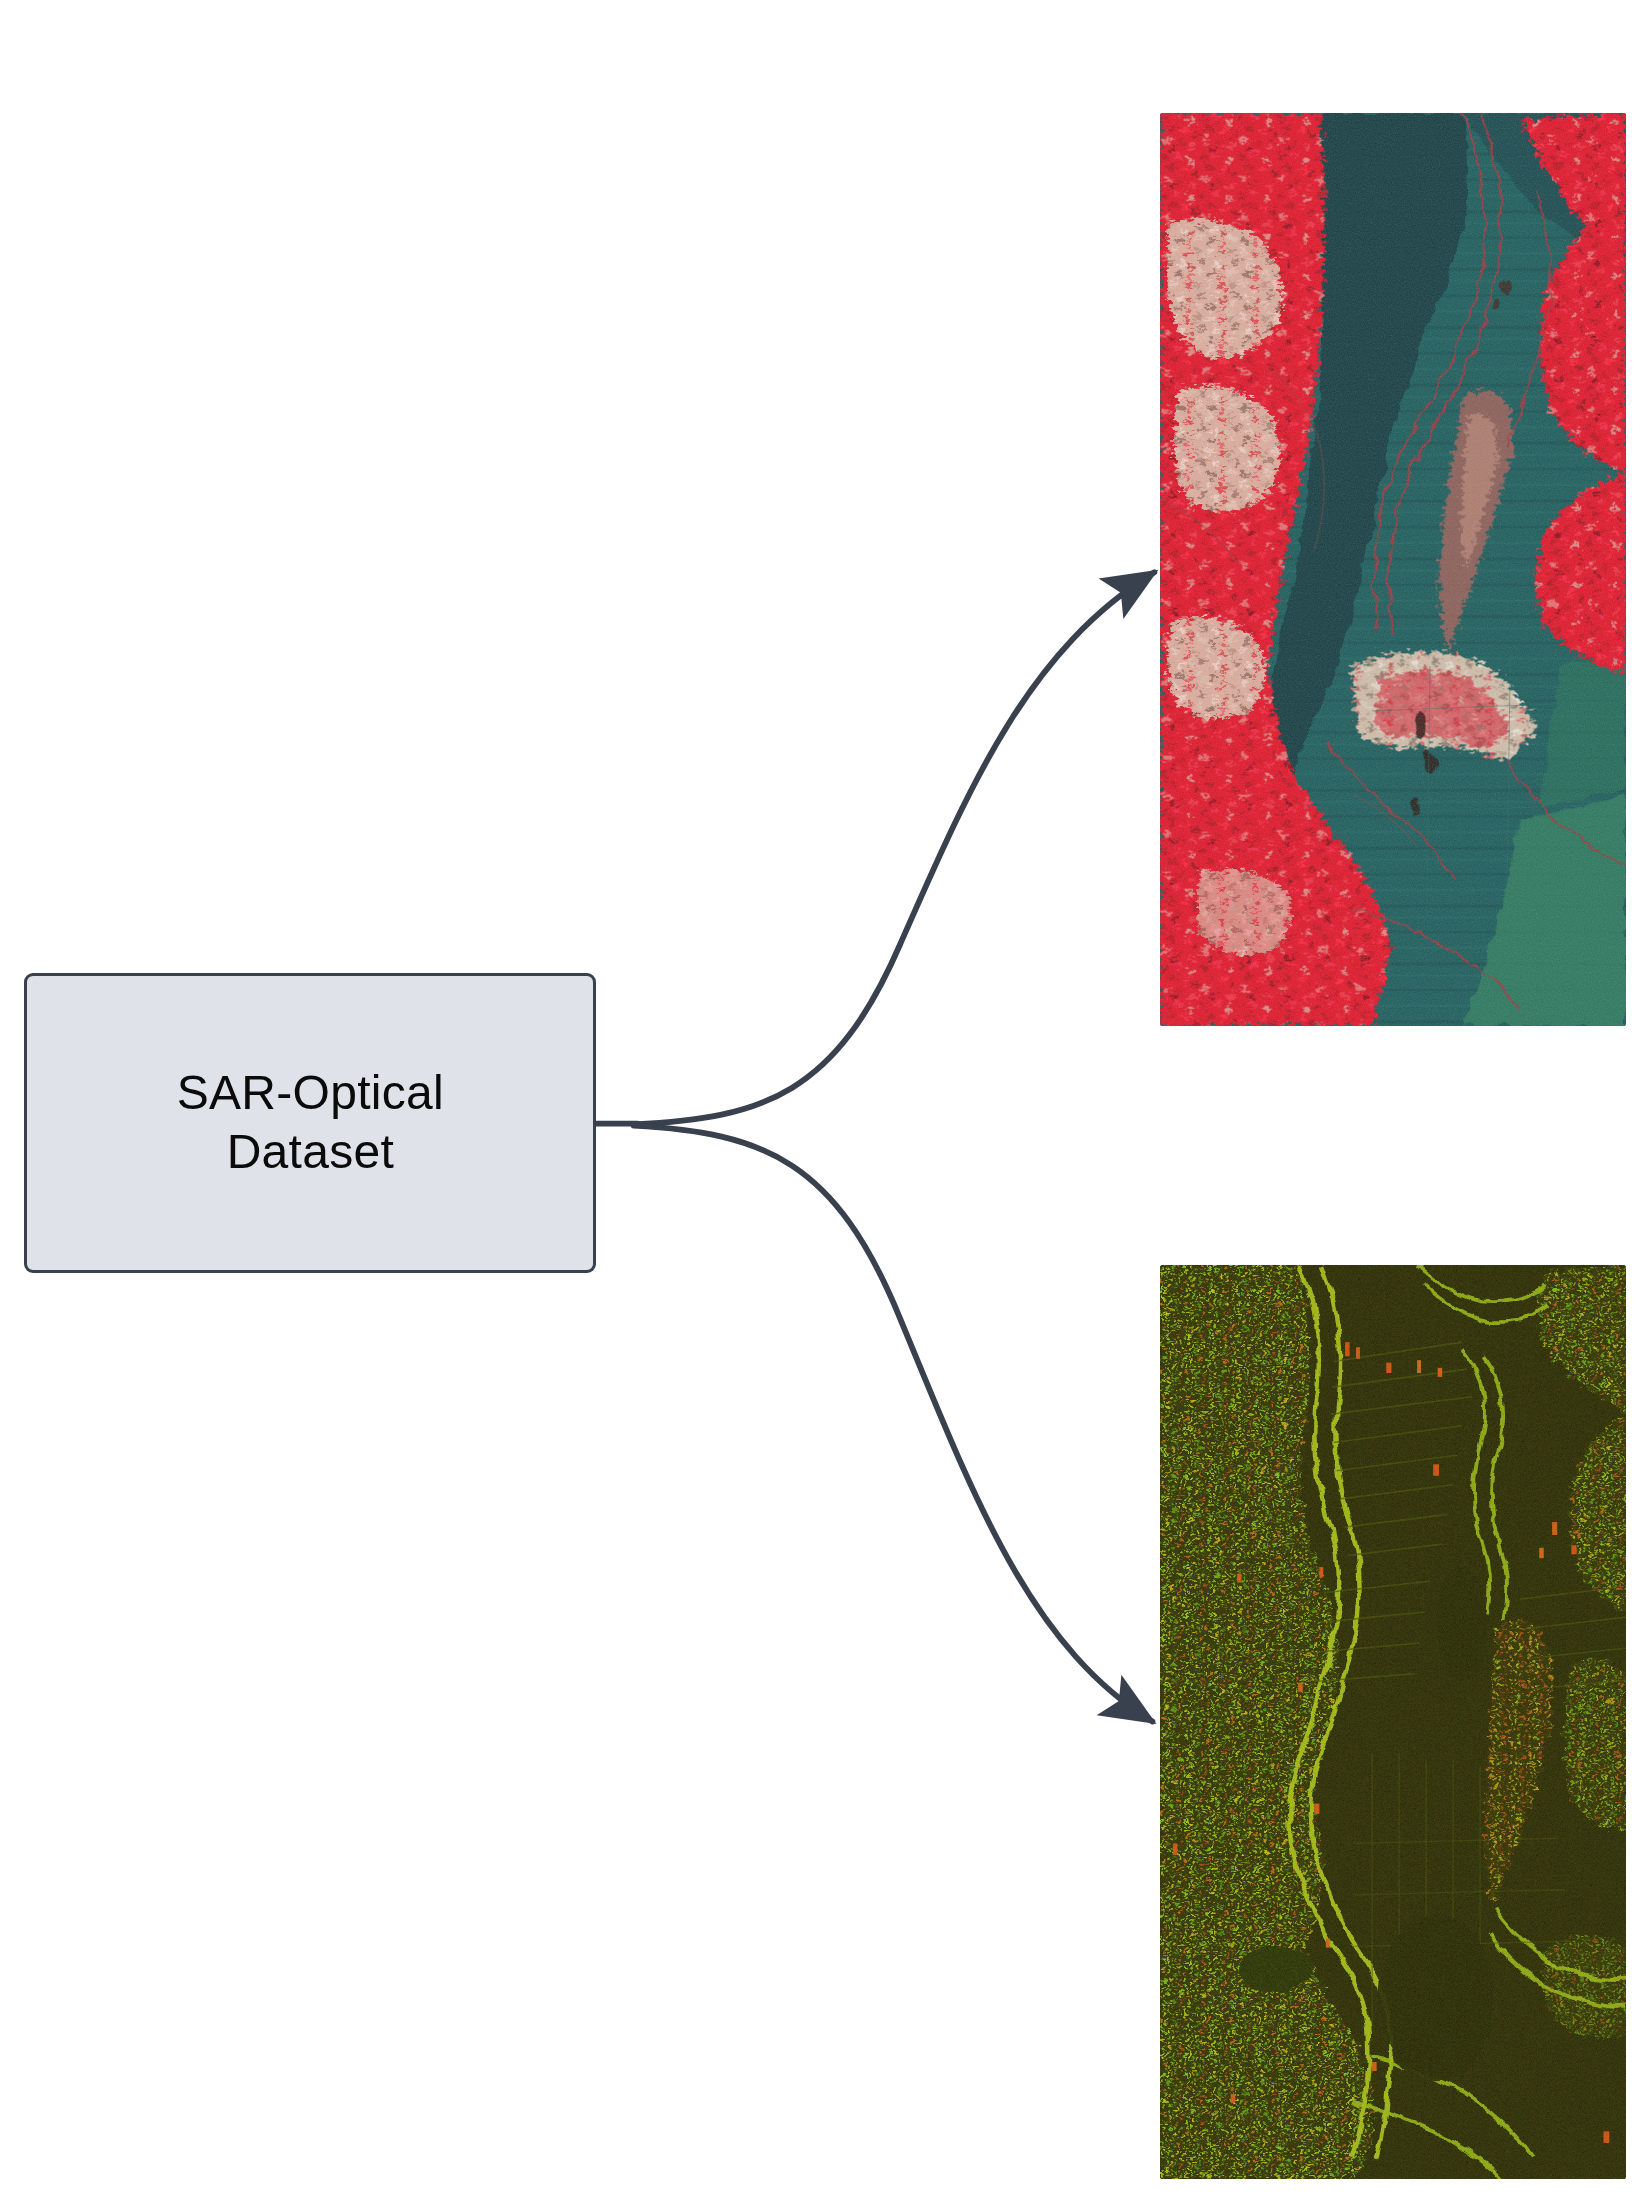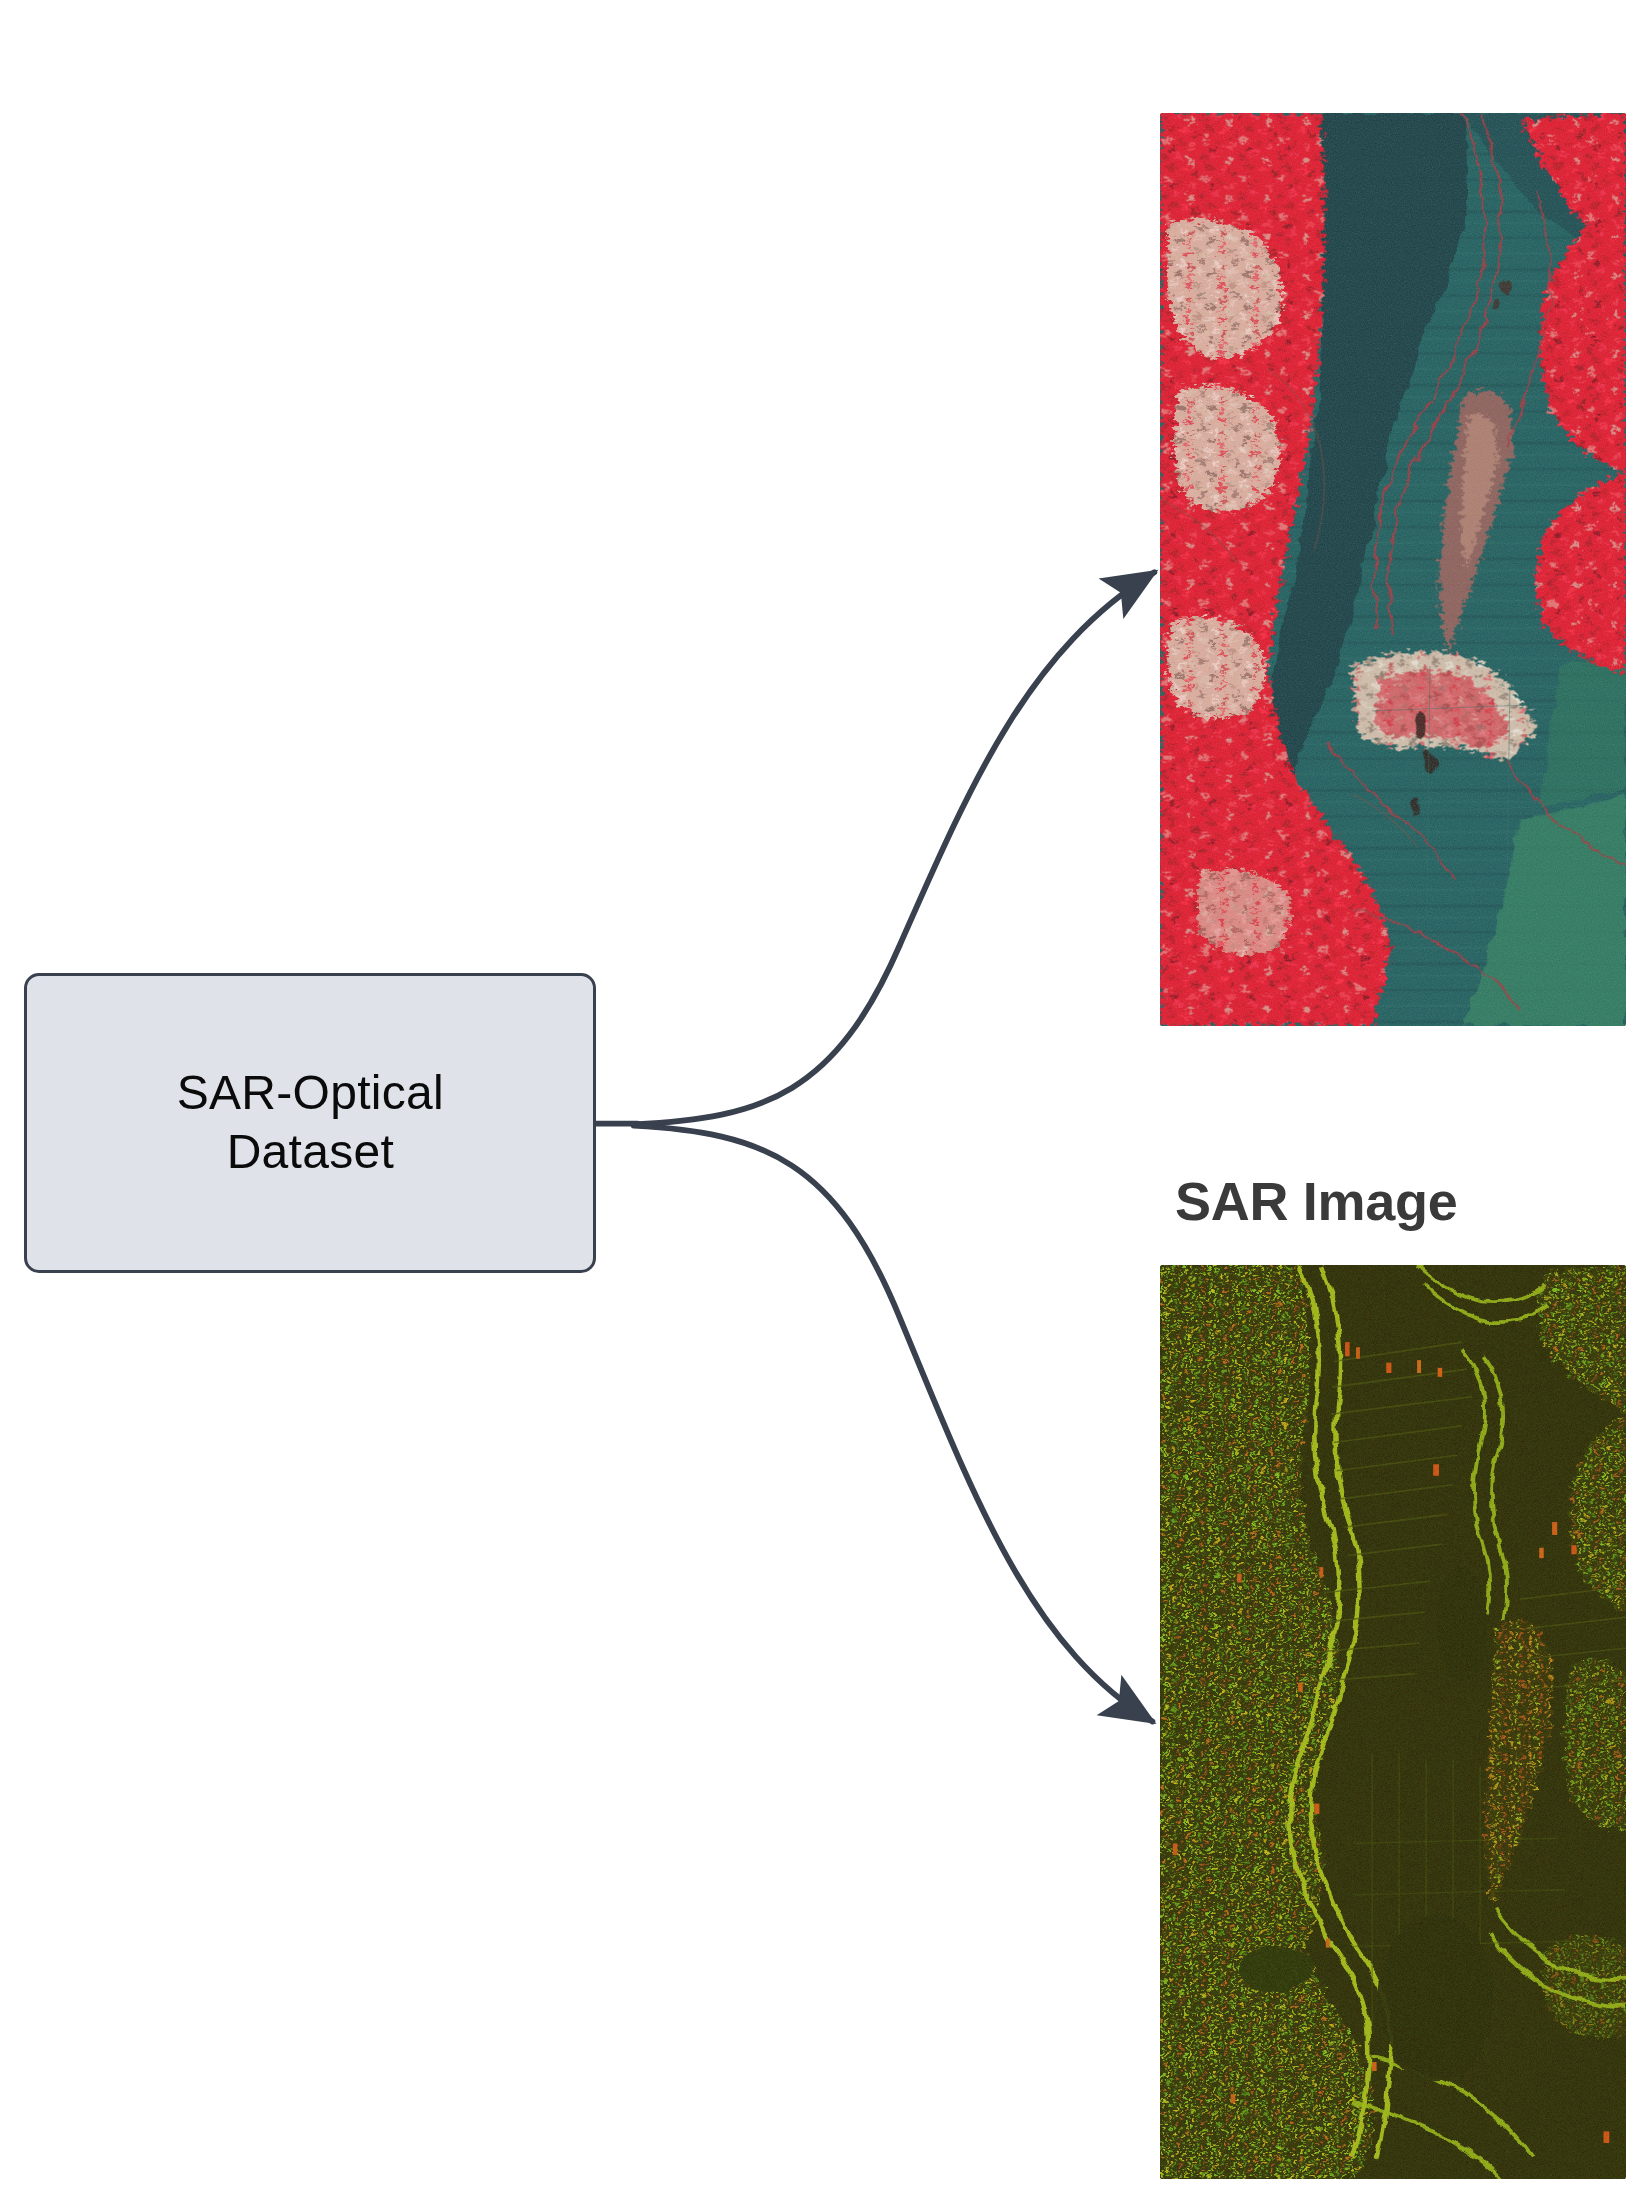--- a/index.html
+++ b/index.html
@@ -21,21 +21,21 @@
   
   .dataset-box {
     position: absolute;
     left: 24.4px;
     top: 973px;
     width: 572px;
     height: 300px;
     box-sizing: border-box;
     background: #dfe3e9;
     border: 3.9px solid #39404e;
-    border-radius: 15px;
+    border-radius: 9px;
     display: flex;
     align-items: center;
     justify-content: center;
   }
   .dataset-label {
     font-size: 48px;
     line-height: 1.22;
     color: #0b0b0b;
     text-align: center;
     font-weight: 400;
@@ -78,21 +78,20 @@
 <body>
 
 <div id="page">
 
   <div class="dataset-box">
     <div class="dataset-label">SAR-Optical
 Dataset</div>
   </div>
 
 
-  <div id="sar-title" class="panel-title">SAR Image</div>
 
   <div id="optical-frame" class="img-frame">
     <svg viewBox="0 0 725 1420" preserveAspectRatio="none">
       <defs>
         <filter id="optGrain" x="0" y="0" width="100%" height="100%">
           <feTurbulence type="fractalNoise" baseFrequency="0.55" numOctaves="4" seed="11" result="n"></feTurbulence>
           <feColorMatrix in="n" type="saturate" values="0.35" result="ns"></feColorMatrix>
           <feComposite in="ns" in2="SourceGraphic" operator="in"></feComposite>
         </filter>
         <filter id="optFieldsF" x="-5%" y="-5%" width="110%" height="110%">

